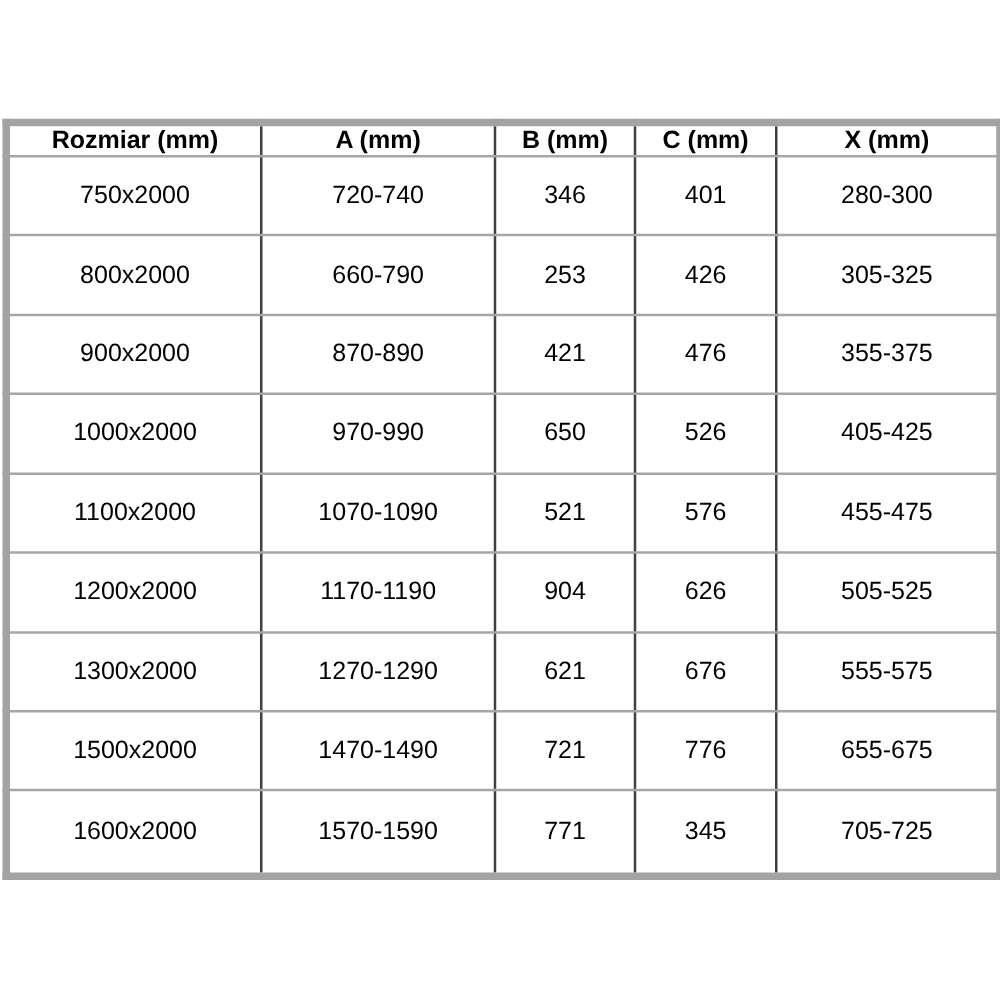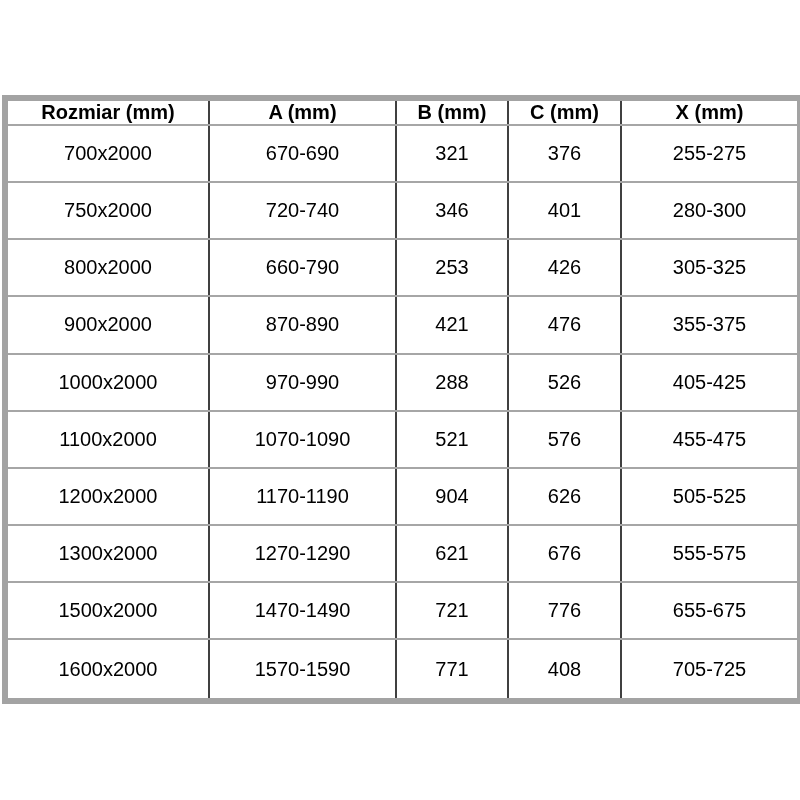--- a/index.html
+++ b/index.html
@@ -61,27 +61,20 @@
     <tr>
       <th>Rozmiar (mm)</th>
       <th>A (mm)</th>
       <th>B (mm)</th>
       <th>C (mm)</th>
       <th>X (mm)</th>
     </tr>
   </thead>
   <tbody>
     <tr>
-      <td>700x2000</td>
-      <td>670-690</td>
-      <td>321</td>
-      <td>376</td>
-      <td>255-275</td>
-    </tr>
-    <tr>
       <td>750x2000</td>
       <td>720-740</td>
       <td>346</td>
       <td>401</td>
       <td>280-300</td>
     </tr>
     <tr>
       <td>800x2000</td>
       <td>660-790</td>
       <td>253</td>
@@ -91,21 +84,21 @@
     <tr>
       <td>900x2000</td>
       <td>870-890</td>
       <td>421</td>
       <td>476</td>
       <td>355-375</td>
     </tr>
     <tr>
       <td>1000x2000</td>
       <td>970-990</td>
-      <td>288</td>
+      <td>650</td>
       <td>526</td>
       <td>405-425</td>
     </tr>
     <tr>
       <td>1100x2000</td>
       <td>1070-1090</td>
       <td>521</td>
       <td>576</td>
       <td>455-475</td>
     </tr>
@@ -127,17 +120,17 @@
       <td>1500x2000</td>
       <td>1470-1490</td>
       <td>721</td>
       <td>776</td>
       <td>655-675</td>
     </tr>
     <tr>
       <td>1600x2000</td>
       <td>1570-1590</td>
       <td>771</td>
-      <td>408</td>
+      <td>345</td>
       <td>705-725</td>
     </tr>
   </tbody>
 </table>
 
 </body></html>

